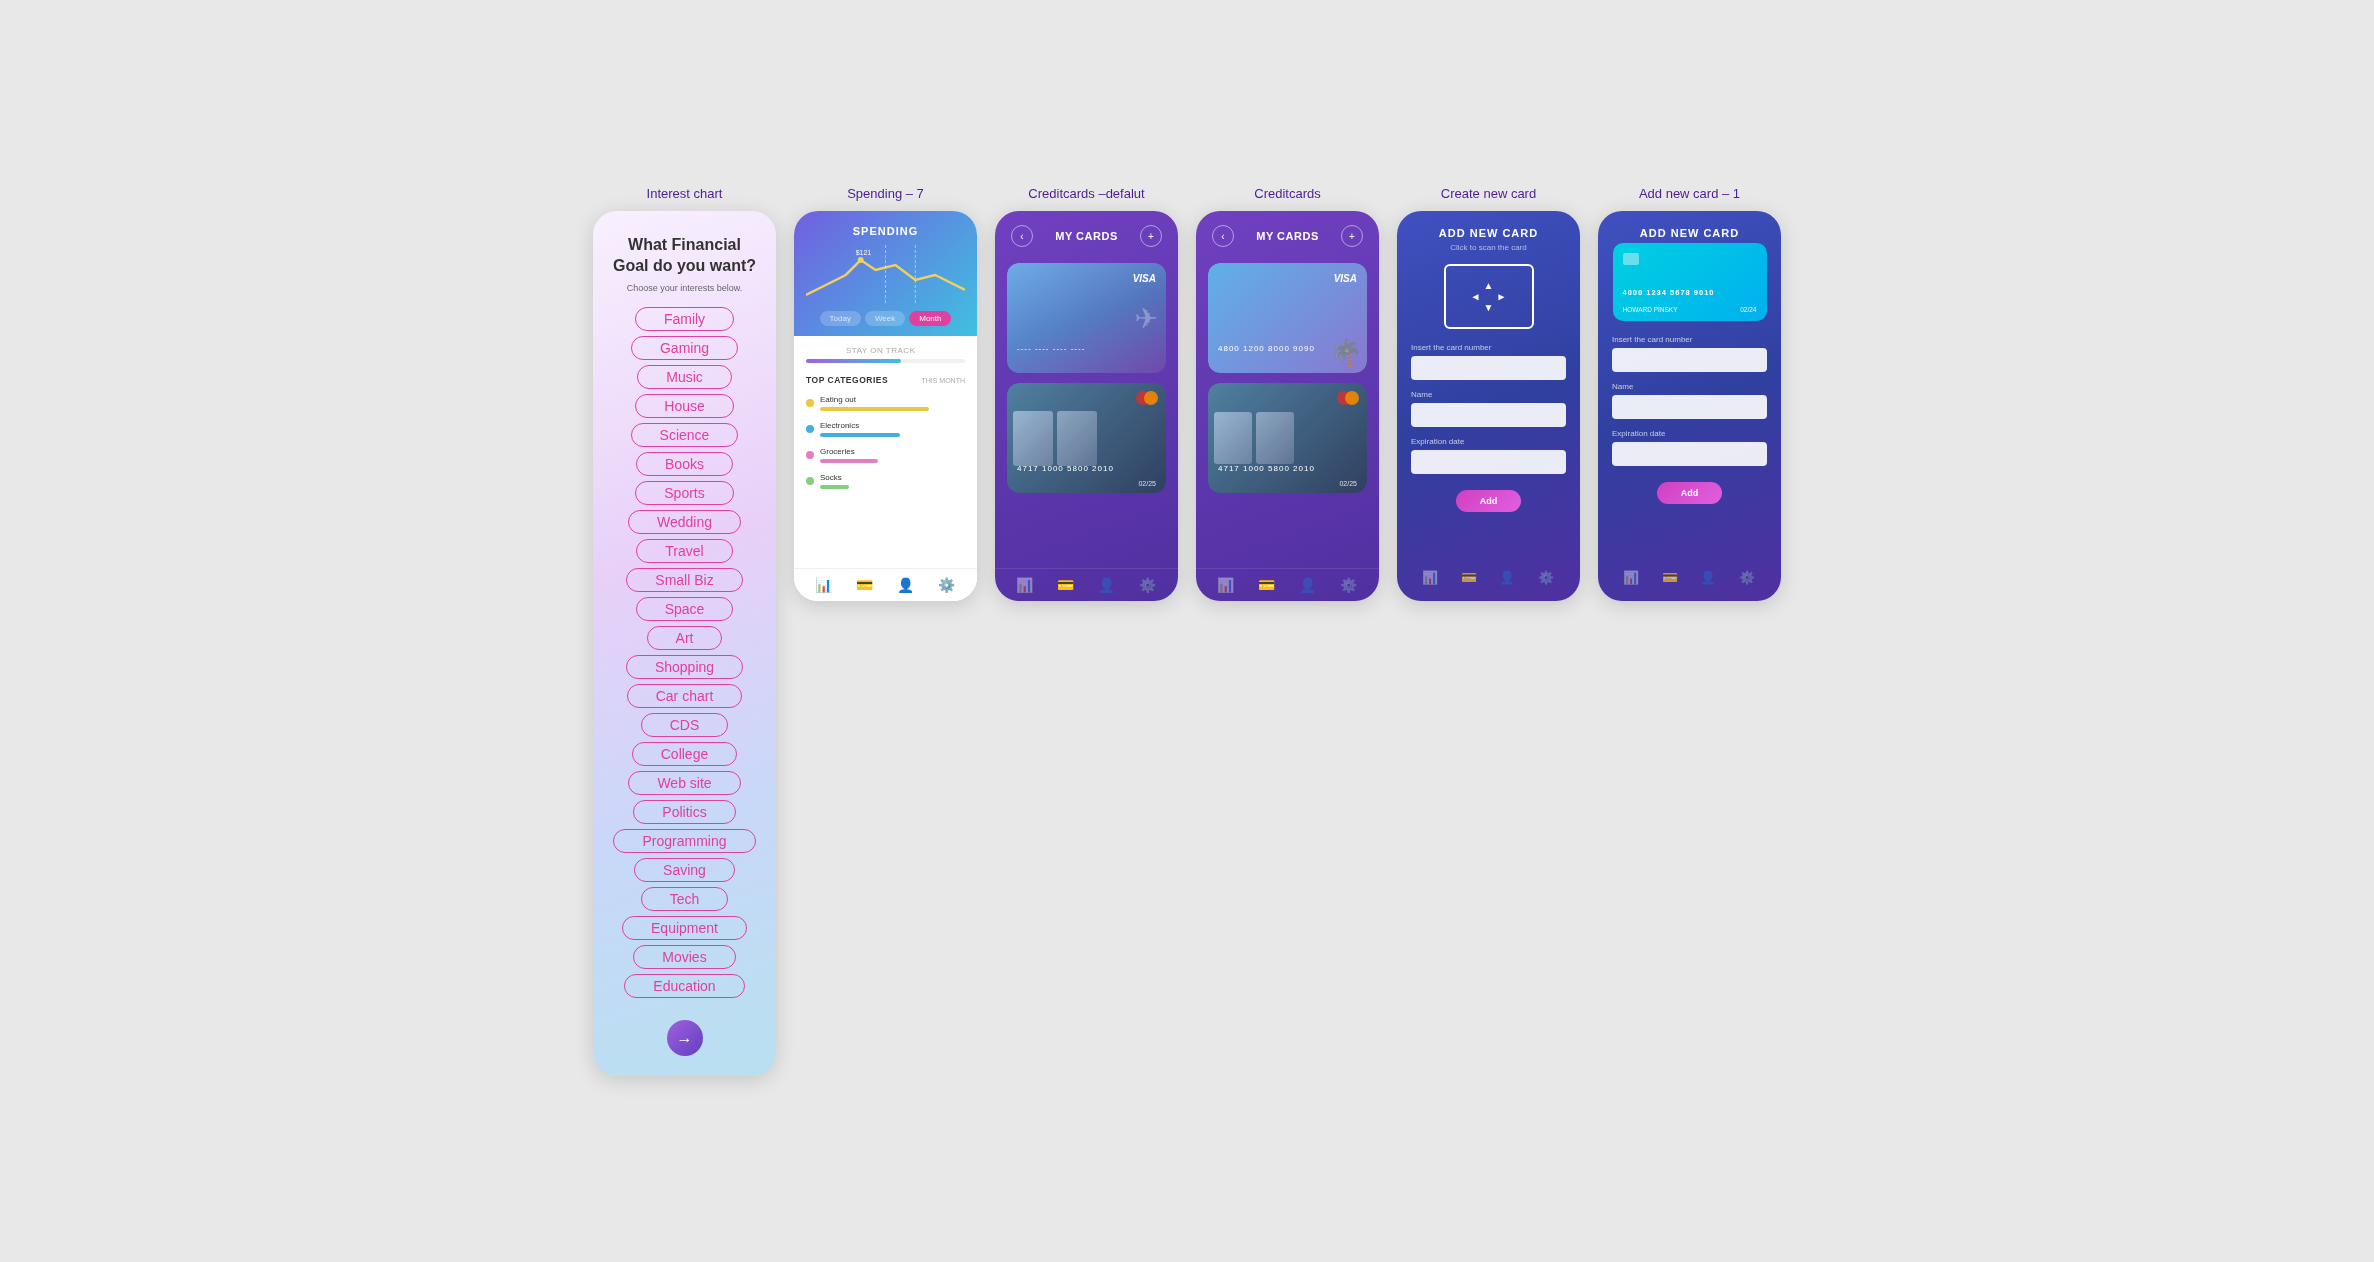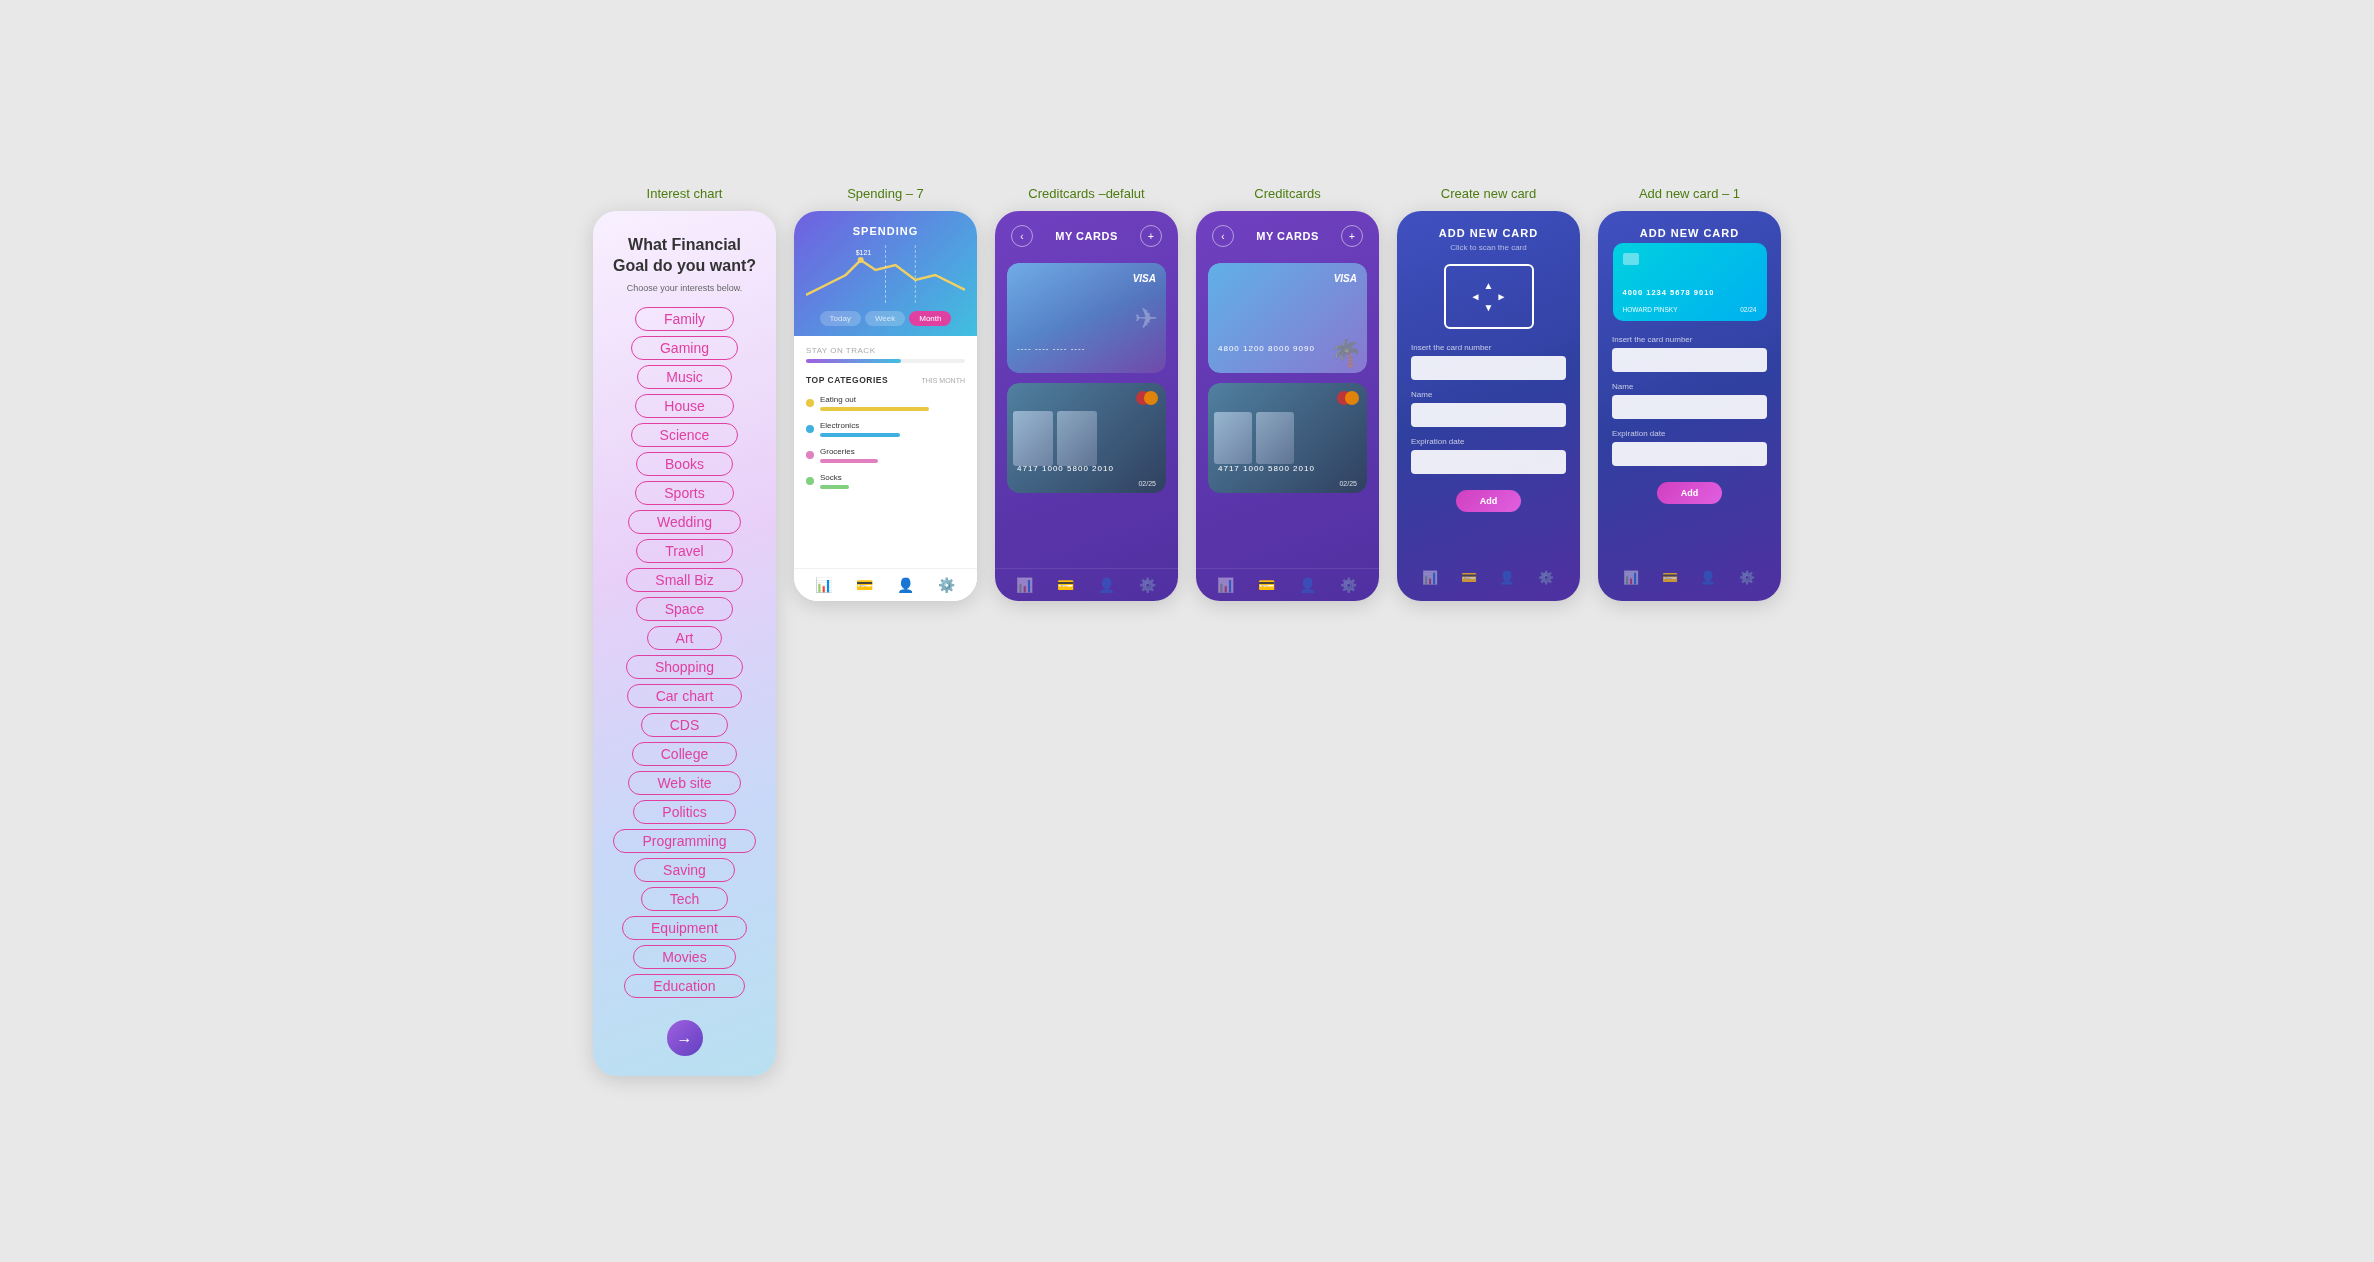--- a/index.html
+++ b/index.html
@@ -18,21 +18,21 @@
       align-items: flex-start;
     }
     .screen-wrapper {
       display: flex;
       flex-direction: column;
       align-items: center;
       gap: 10px;
     }
     .screen-title {
       font-size: 13px;
-      color: #4d7c0f;
+      color: #4c1d95;
       text-align: center;
       white-space: nowrap;
     }
     .phone-frame {
       border-radius: 24px;
       overflow: hidden;
       box-shadow: 0 4px 20px rgba(0,0,0,0.15);
       width: 183px;
     }
 
@@ -138,20 +138,21 @@
     .spending-body {
       padding: 10px 12px;
       flex: 1;
     }
     .stay-on-track {
       font-size: 8px;
       color: #aaa;
       text-transform: uppercase;
       letter-spacing: 0.5px;
       margin-bottom: 4px;
+      margin-left: 40px;
     }
     .track-bar {
       height: 4px;
       background: #f0f0f0;
       border-radius: 2px;
       margin-bottom: 12px;
     }
     .track-bar-fill {
       height: 100%;
       width: 60%;

